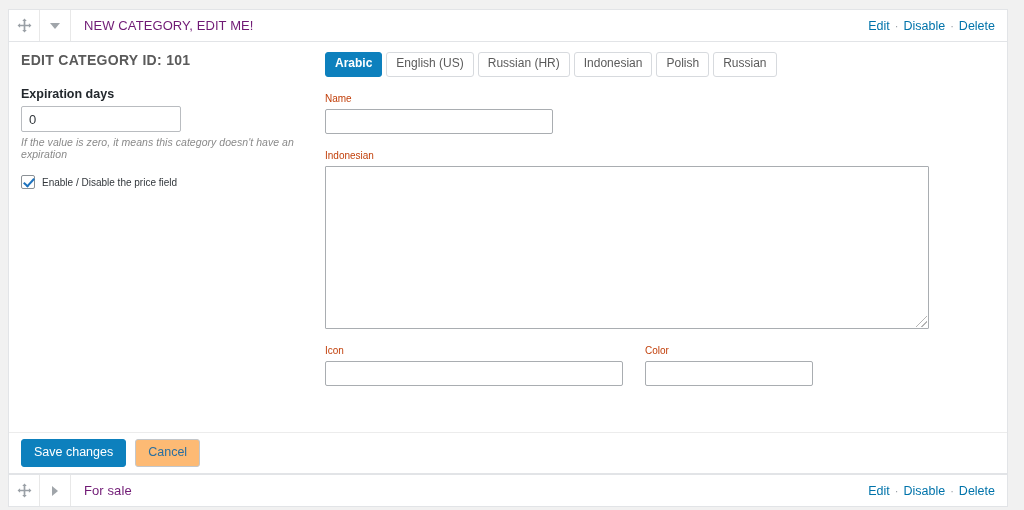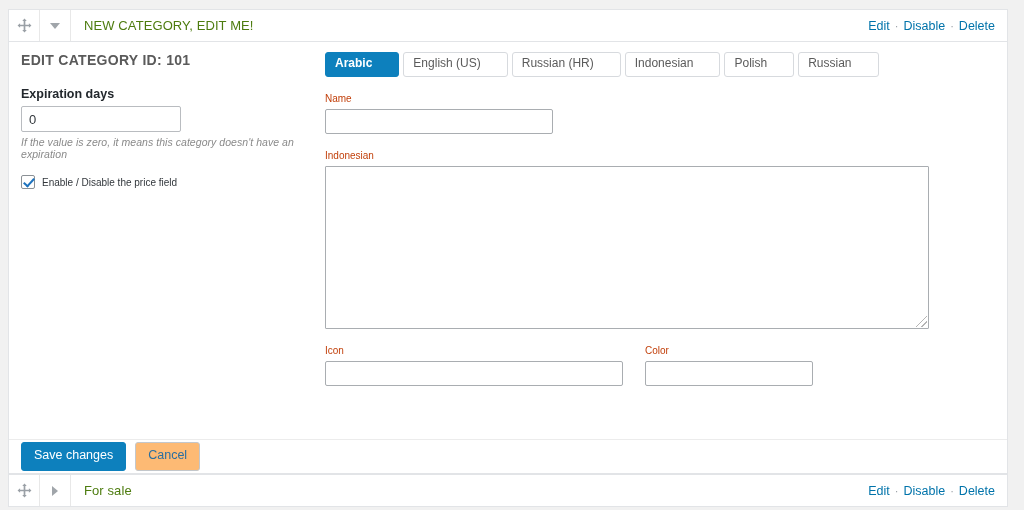--- a/index.html
+++ b/index.html
@@ -37,21 +37,21 @@
     width: 31px;
     display: flex; align-items: center; justify-content: center;
     border-right: 1px solid #e8e8e8;
     cursor: pointer;
   }
   .row-title {
     flex: 1;
     display: flex; align-items: center;
     padding-left: 13px;
     font-size: 13px;
-    color: #4d7c0f;
+    color: #701a75;
     letter-spacing: .1px;
   }
   .row-actions {
     display: flex; align-items: center;
     padding-right: 12px;
     font-size: 12.5px;
     color: #0073aa;
     white-space: nowrap;
   }
   .row-actions a { color: #0073aa; text-decoration: none; }
@@ -111,21 +111,21 @@
   .check-label { font-size: 10px; color: #32373c; }
 
   
   .col-right { position: absolute; left: 316px; top: 10px; right: 12px; }
 
   .tabs { display: flex; gap: 4px; margin-bottom: 16px; }
   .tab {
     border: 1px solid #d7dade;
     background: #fff;
     border-radius: 3px;
-    padding: 4px 26px 5px 9px;
+    padding: 4px 9px 5px 9px;
     font-size: 12px;
     color: #5b5b5b;
     cursor: pointer;
     line-height: 1.15;
   }
   .tab.active {
     background: #0d80bd;
     border-color: #0d80bd;
     color: #ffffff;
     font-weight: bold;
@@ -166,21 +166,21 @@
   }
   .input-color {
     width: 168px; height: 25px;
     border: 1px solid #a9adb1; border-radius: 2px; background:#fff;
     padding: 0 6px; outline: none;
     font-family: "Liberation Sans", sans-serif; font-size: 13px;
   }
 
   
   .panel-footer {
-    position: absolute; left: 0; right: 0; bottom: 0; height: 34px;
+    position: absolute; left: 0; right: 0; bottom: 0; height: 41px;
     border-top: 1px solid #ececec;
     display: flex; align-items: center; padding-left: 12px; gap: 9px;
   }
   .btn {
     font-family: "Liberation Sans", sans-serif;
     font-size: 12.5px;
     border-radius: 3px;
     padding: 6px 12px 7px 12px;
     cursor: pointer;
     line-height: 1.1;

